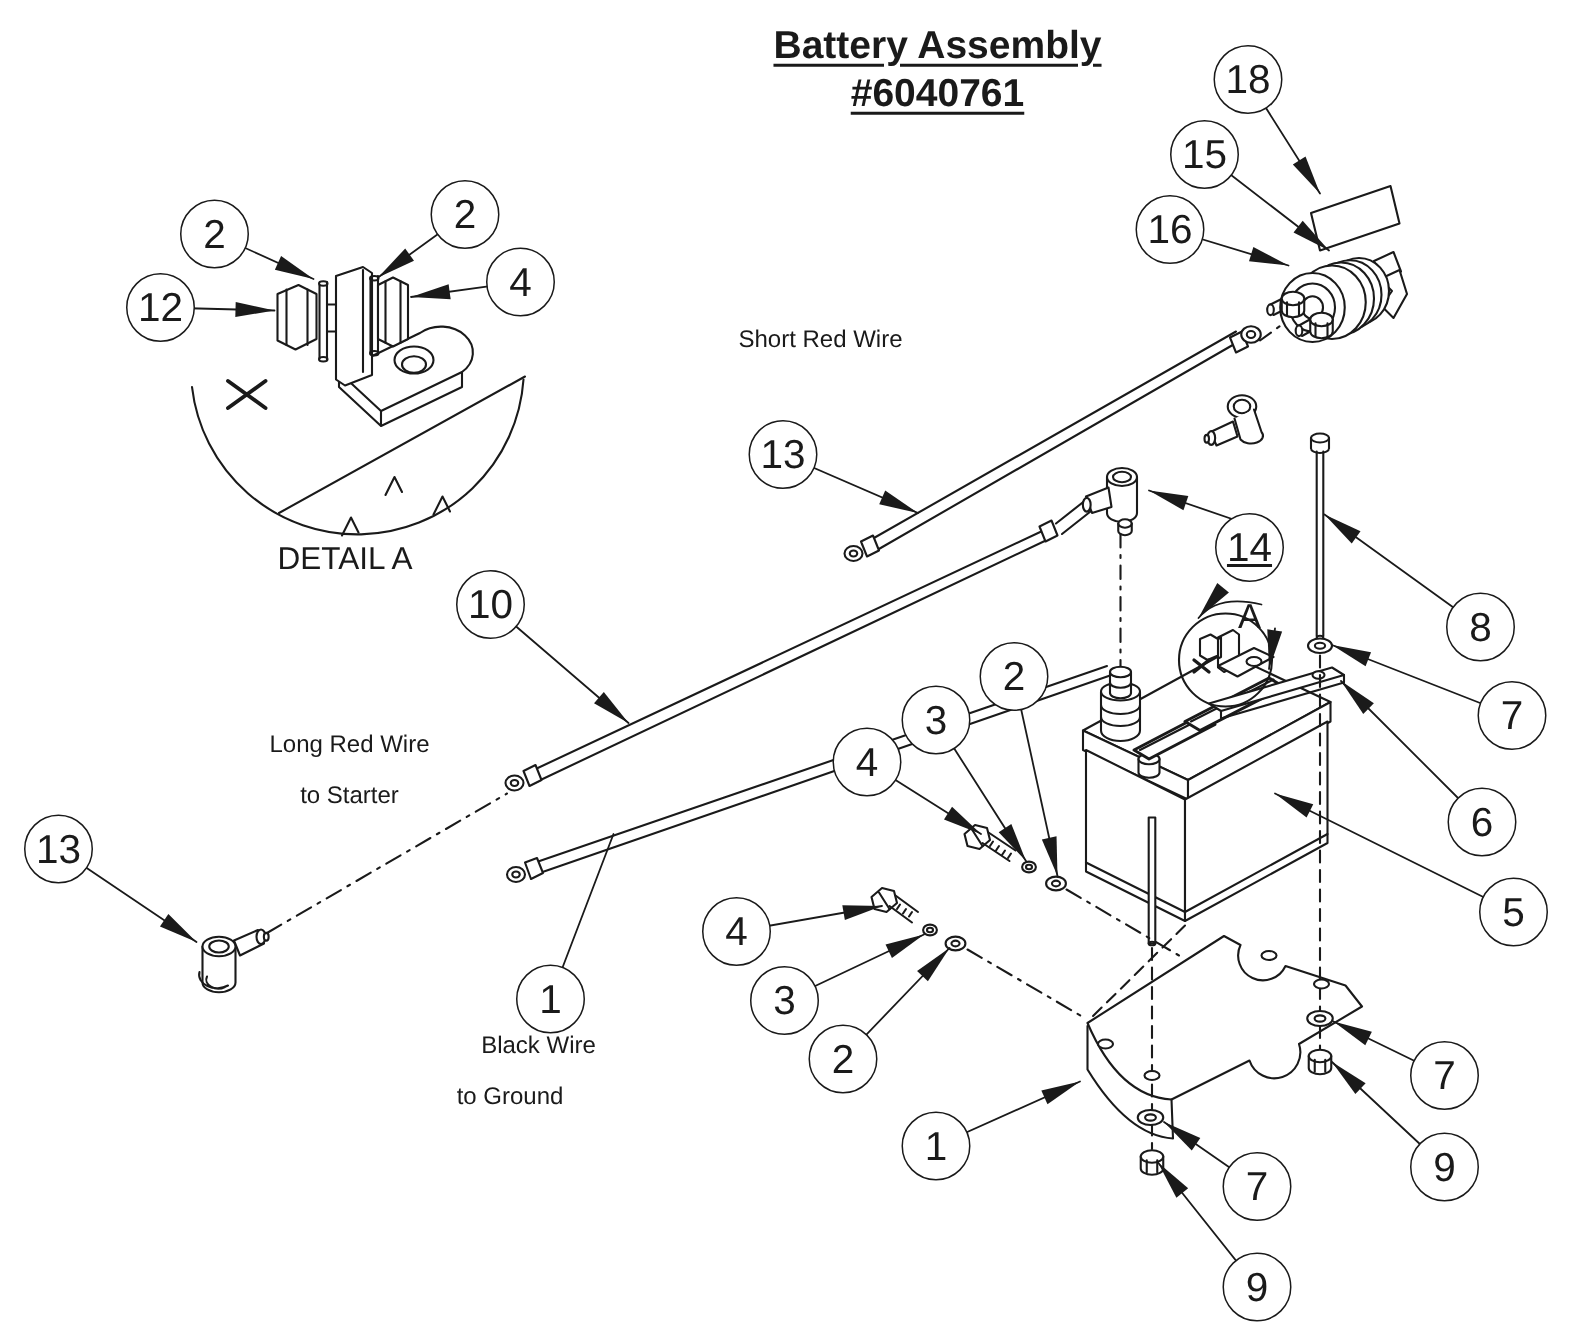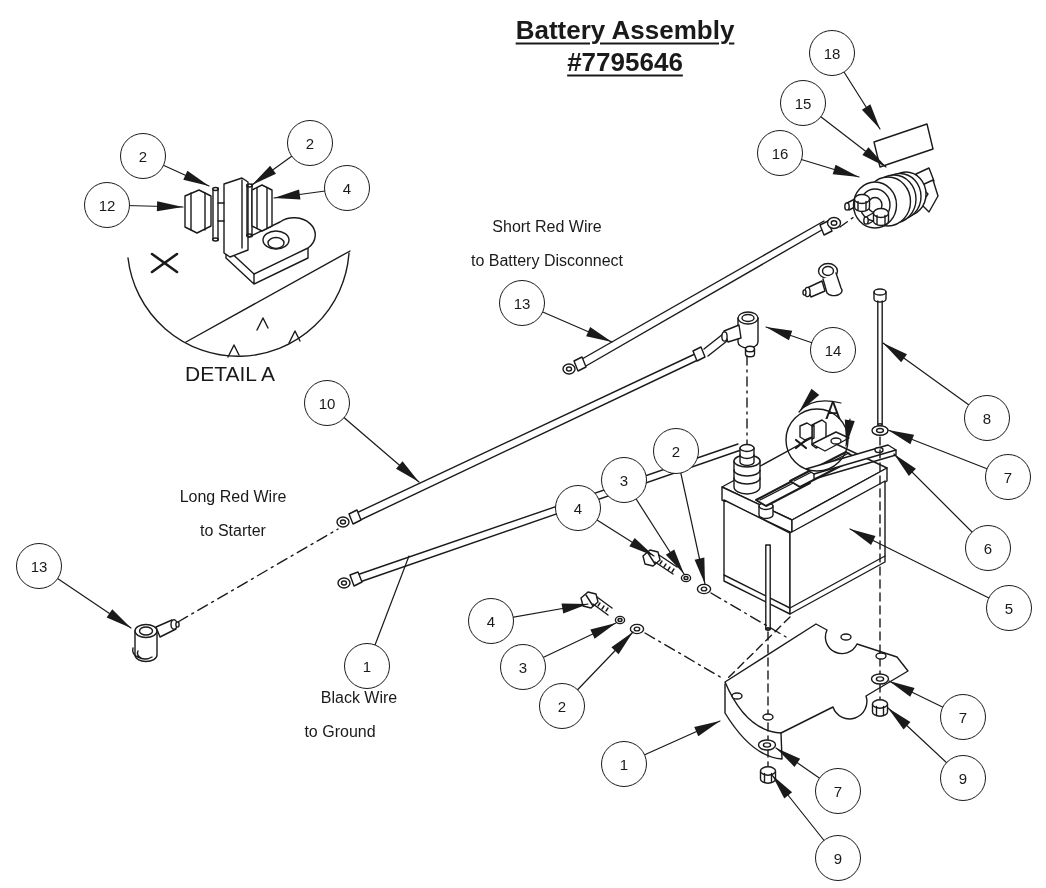--- a/index.html
+++ b/index.html
@@ -1,21 +1,21 @@
 <!DOCTYPE html>
 <html><head>
 <meta charset="utf-8">
 <style>
   html,body{margin:0;padding:0;background:#fff;}
   #stage{position:relative;width:1046px;height:888px;background:#fff;overflow:hidden;
          font-family:"Liberation Sans",sans-serif;color:#1a1a1a;}
   #lineart{position:absolute;left:0;top:0;}
   .callout{position:absolute;width:46px;height:46px;border:1.6px solid #1a1a1a;border-radius:50%;
            background:#fff;display:flex;align-items:center;justify-content:center;
-           font-size:15px;line-height:1;box-sizing:border-box;}
+           font-size:27px;line-height:1;box-sizing:border-box;}
   .lbl{position:absolute;transform:translate(-50%,-50%);white-space:nowrap;
        font-size:16px;line-height:1;}
   .title-line{position:absolute;transform:translate(-50%,-50%);white-space:nowrap;
        font-size:26px;font-weight:bold;text-decoration:underline;text-underline-offset:4px;}
   .view-marker{font-size:23px;}
 </style>
 </head>
 <body>
 
 <div id="stage">
@@ -243,40 +243,39 @@
       <path d="M963,778 L888,708" marker-end="url(#arw)"></path>
       <path d="M838,791 L776,748" marker-end="url(#arw)"></path>
       <path d="M838,858 L772,775" marker-end="url(#arw)"></path>
       <path d="M841,403 Q812,396 799,412" marker-end="url(#arw)"></path>
       <path d="M850,419 L846,446" marker-end="url(#arw)"></path>
     </g>
   </g>
 </svg>
 
   <div class="title-line" style="left:625px;top:30px;">Battery Assembly</div>
-  <div class="title-line" style="left:625px;top:62px;">#7795646</div>
+  <div class="title-line" style="left:625px;top:62px;">#6040761</div>
 
   <div class="lbl" style="left:547px;top:227px;">Short Red Wire</div>
-  <div class="lbl" style="left:547px;top:261px;">to Battery Disconnect</div>
   <div class="lbl" style="left:233px;top:497px;">Long Red Wire</div>
   <div class="lbl" style="left:233px;top:531px;">to Starter</div>
   <div class="lbl" style="left:359px;top:698px;">Black Wire</div>
   <div class="lbl" style="left:340px;top:732px;">to Ground</div>
   <div class="lbl" style="left:230px;top:373px;font-size:21px;">DETAIL A</div>
   <div class="lbl view-marker" style="left:833px;top:411px;">A</div>
 
   <div class="callout" style="left:120px;top:133px;">2</div>
   <div class="callout" style="left:287px;top:120px;">2</div>
   <div class="callout" style="left:324px;top:165px;">4</div>
   <div class="callout" style="left:84px;top:182px;">12</div>
   <div class="callout" style="left:809px;top:30px;">18</div>
   <div class="callout" style="left:780px;top:80px;">15</div>
   <div class="callout" style="left:757px;top:130px;">16</div>
   <div class="callout" style="left:499px;top:280px;">13</div>
-  <div class="callout" style="left:810px;top:327px;">14</div>
+  <div class="callout" style="left:810px;top:342px;text-decoration:underline;">14</div>
   <div class="callout" style="left:304px;top:380px;">10</div>
   <div class="callout" style="left:964px;top:395px;">8</div>
   <div class="callout" style="left:985px;top:454px;">7</div>
   <div class="callout" style="left:965px;top:525px;">6</div>
   <div class="callout" style="left:986px;top:585px;">5</div>
   <div class="callout" style="left:653px;top:428px;">2</div>
   <div class="callout" style="left:601px;top:457px;">3</div>
   <div class="callout" style="left:555px;top:485px;">4</div>
   <div class="callout" style="left:16px;top:543px;">13</div>
   <div class="callout" style="left:344px;top:643px;">1</div>

